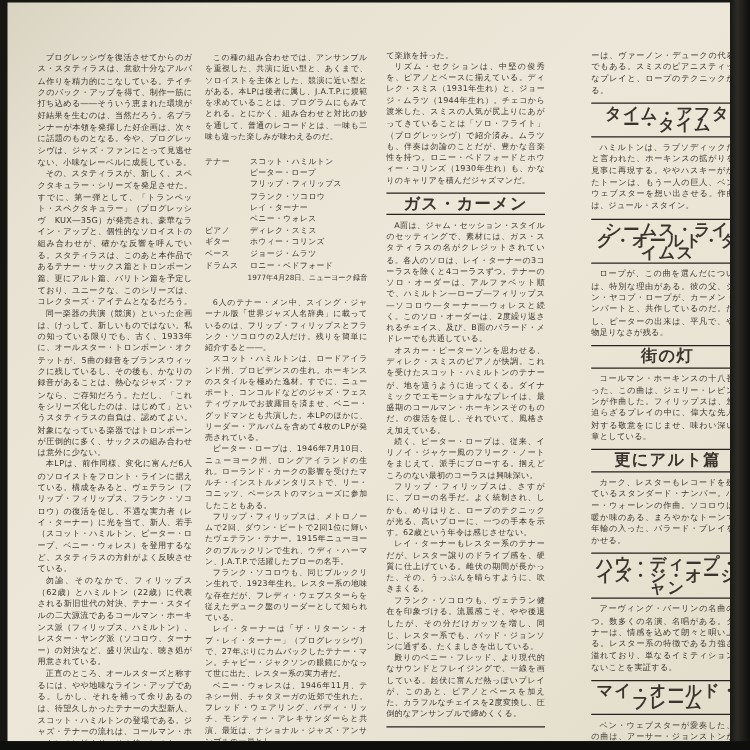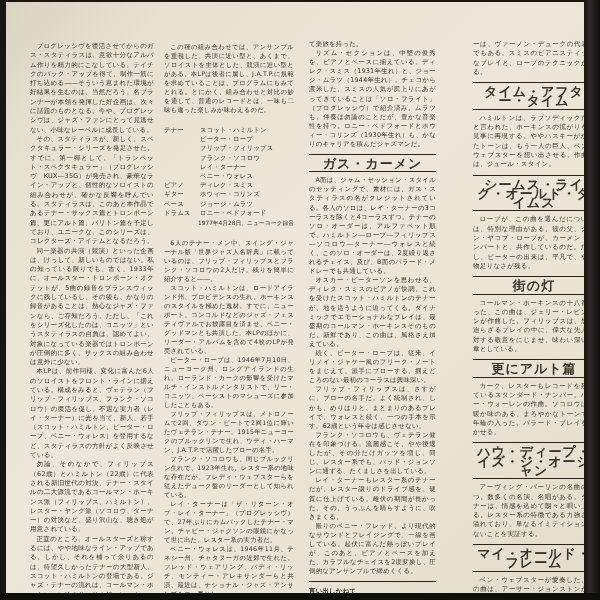--- a/index.html
+++ b/index.html
@@ -39,21 +39,21 @@
   .subhead{font-weight:bold;padding-top:5px;text-indent:0;}
 </style>
 </head>
 <body>
 
 <div class="paper">
 
   <div class="col col1">
     <p>プログレッシヴを復活させてからのガス・スタティラスは、意欲十分なアルバム作りを精力的にこなしている。テイチクのバック・アップを得て、制作一筋に打ち込める――そういう恵まれた環境が好結果を生むのは、当然だろう。名プランナーが本領を発揮した好企画は、次々に話題のものとなる。今や、プログレッシヴは、ジャズ・ファンにとって見逃せない、小味なレーベルに成長している。</p>
     <p>その、スタティラスが、新しく、スペクタキュラー・シリーズを発足させた。すでに、第一弾として、「トランペット・スペクタキュラー」（プログレッシヴ　KUX―35G）が発売され、豪華なライン・アップと、個性的なソロイストの組み合わせが、確かな反響を呼んでいる。スタティラスは、このあと本作品であるテナー・サックス篇とトロンボーン篇、更にアルト篇、バリトン篇を予定しており、ユニークな、このシリーズは、コレクターズ・アイテムとなるだろう。</p>
-    <p>同一楽器の共演（競演）といった企画は、けっして、新しいものではない。私の知っている限りでも、古く、1933年に、オールスター・トロンボーン・オクテットが、5曲の録音をブランスウィックに残しているし、その後も、かなりの録音があることは、熱心なジャズ・ファンなら、ご存知だろう。ただし、「これをシリーズ化したのは、コニッツ」というスタティラスの自負は、認めてよい。対象になっている楽器ではトロンボーンが圧倒的に多く、サックスの組み合わせは意外に少ない。</p>
+    <p>同一楽器の共演（競演）といった企画は、けっして、新しいものではない。私の知っている限りでも、古く、1933年に、オールスター・トロンボーン・オクテットが、5曲の録音をブランスウィックに残しているし、その後も、かなりの録音があることは、熱心なジャズ・ファンなら、ご存知だろう。ただし、「これをシリーズ化したのは、はじめて」というスタティラスの自負は、認めてよい。対象になっている楽器ではトロンボーンが圧倒的に多く、サックスの組み合わせは意外に少ない。</p>
     <p>本LPは、前作同様、変化に富んだ6人のソロイストをフロント・ラインに据えている。構成をみると、ヴェテラン（フリップ・フィリップス、フランク・ソコロウ）の復活を促し、不遇な実力者（レイ・ターナー）に光を当て、新人、若手（スコット・ハミルトン、ピーター・ロープ、ベニー・ウォレス）を登用するなど、スタティラスの方針がよく反映させている。</p>
     <p>勿論、そのなかで、フィリップス（62歳）とハミルトン（22歳）に代表される新旧世代の対決、テナー・スタイルの二大源流であるコールマン・ホーキンス派（フィリップス、ハミルトン）、レスター・ヤング派（ソコロウ、ターナー）の対決など、盛り沢山な、聴き処が用意されている。</p>
     <p>正直のところ、オールスターズと称するには、やや地味なライン・アップである。しかし、それを補って余りあるのは、待望久しかったテナーの大型新人、スコット・ハミルトンの登場である。ジャズ・テナーの流れは、コールマン・ホーキンスに始まり、その後、レスター・ヤング、ソニー・ロリンズ、ジョン・コルトレーンと変遷しながら現在に至っている。だが、最近の新人、若手は、音色の効果にこだわって、スイングの本質を閑却する傾向に欠けている。それだけに「温故知新」を現実のものとしたハミルトンに拍手を贈りたい。また、枯淡の味をだしてきた、ヴェテラン・フィリップスの存在も、大きな魅力となっている</p>
   </div>
 
   <div class="col col2">
     <p>この種の組み合わせでは、アンサンブルを重視した、共演に近い型と、あくまで、ソロイストを主体とした、競演に近い型とがある。本LPは後者に属し、J.A.T.P.に規範を求めていることは、プログラムにもみてとれる。とにかく、組み合わせと対比の妙を通して、普通のレコードとは、一味も二味も違った楽しみが味わえるのだ。</p>
 
     <div class="personnel">
       <div class="prow">
@@ -110,29 +110,28 @@
 
   <div class="col col3">
     <p class="noindent">て楽旅を持った。</p>
     <p>リズム・セクションは、中堅の俊秀を、ピアノとベースに揃えている。ディレク・スミス（1931年生れ）と、ジョージ・ムラツ（1944年生れ）。チェコから渡米した、スミスの人気が尻上りにあがってきていることは「ソロ・フライト」（プログレッシヴ）で紹介済み。ムラツも、伴奏は勿論のことだが、豊かな音楽性を持つ。ロニー・ベドフォードとホウィー・コリンズ（1930年生れ）も、かなりのキャリアを積んだジャズマンだ。</p>
 
     <div class="songbox">
       <span>ガス・カーメン</span>
     </div>
 
     <p>A面は、ジャム・セッション・スタイルのセッティングで、素材には、ガス・スタティラスの名がクレジットされている。各人のソロは、レイ・ターナーの3コーラスを除くと4コーラスずつ。テナーのソロ・オーダーは、アルファベット順で、ハミルトン―ロープ―フィリップス―ソコロウ―ターナー―ウォレスと続く。このソロ・オーダーは、2度繰り返されるチェイス、及び、B面のバラード・メドレーでも共通している。</p>
-    <p>オスカー・ピーターソンを思わせる、ディレク・スミスのピアノが快調。これを受けたスコット・ハミルトンのテナーが、地を這うように迫ってくる。ダイナミックでエモーショナルなプレイは、最盛期のコールマン・ホーキンスそのものだ。新鮮であり、この曲は、風格さえ加えている。</p>
+    <p>オスカー・ピーターソンを思わせる、ディレク・スミスのピアノが快調。これを受けたスコット・ハミルトンのテナーが、地を這うように迫ってくる。ダイナミックでエモーショナルなプレイは、最盛期のコールマン・ホーキンスそのものだ。の復活を促し、それでいて、風格さえ加えている。</p>
     <p>続く、ピーター・ロープは、従来、イリノイ・ジャケー風のフリーク・ノートをまじえて、派手にブローする。掴えどころのない最初のコーラスは興味深い。</p>
-    <p>フリップ・フィリップスは、さすがに、ブローの名手だ。よく統制され、しかも、めりはりと、まとまりのあるプレイで、ウォレスと続く、一つの手本を示す。62歳という年令は感じさせない。</p>
+    <p>フリップ・フィリップスは、さすがに、ブローの名手だ。よく統制され、しかも、めりはりと、ロープのテクニックが光る、高いブローに、一つの手本を示す。62歳という年令は感じさせない。</p>
+    <p>レイ・ターナーもレスター系のテナーだが、レスター譲りのドライブ感を、硬質に仕上げている。雌伏の期間が長かった、その、うっぷんを晴らすように、吹きまくる。</p>
     <p>フランク・ソコロウも、ヴェテラン健在を印象づける。流麗感こそ、やや後退したが、その分だけガッツを増し、同じ、レスター系でも、バッド・ジョンソンに通ずる、たくましさを出している。</p>
-    <p>レイ・ターナーもレスター系のテナーだが、レスター譲りのドライブ感を、硬質に仕上げている。雌伏の期間が長かった、その、うっぷんを晴らすように、吹きまくる。</p>
     <p>殿りのベニー・フレッド、より現代的なサウンドとフレイジングで、一線を画している。起伏に富んだ熱っぽいプレイが、このあと、ピアノとベースを加えた、カラフルなチェイスを2度変換し、圧倒的なアンサンブルで締めくくる。</p>
 
     <div class="subrule"></div>
-    <div class="subhead">言い出しかねて</div>
 
   </div>
 
   <div class="col col4">
     <p class="noindent">ーは、ヴァーノン・デュークの代表曲でもある。スミスのピアニスティックなプレイと、ロープのテクニックが光る。</p>
 
     <div class="songbox"><span>タイム・アフター・タイム</span></div>
     <p>ハミルトンは、ラプソディックだ、と言われた、ホーキンスの拡がりを、見事に再現する。ややハスキーがかったトーンは、もう一人の巨人、ベン・ウェブスターを想い出させる。作曲者は、ジュール・スタイン。</p>
 
     <div class="songbox"><span>シームス・ライク・オールド・タイムス</span></div>

